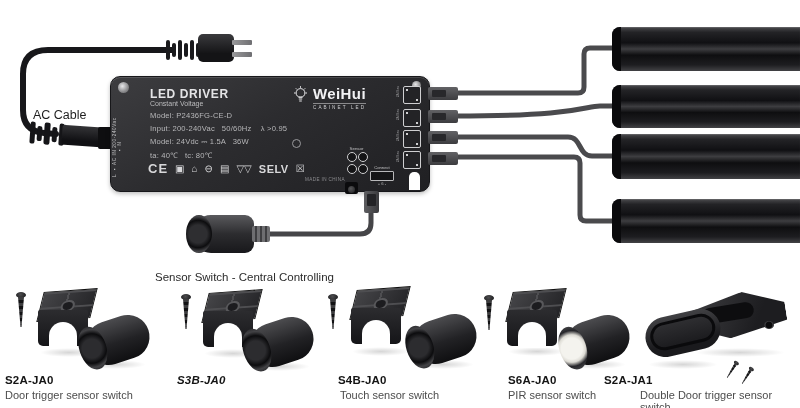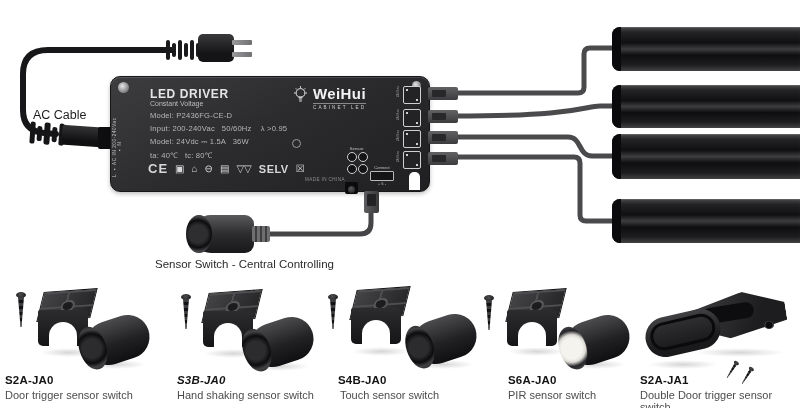--- a/index.html
+++ b/index.html
@@ -67,21 +67,21 @@
   
   .barrel{left:192px;top:215px;width:62px;height:38px;border-radius:19px 9px 9px 19px;
     background:linear-gradient(180deg,#5a5a5d,#2c2c2f 50%,#18181b);}
   .barrel-face{left:186px;top:215px;width:26px;height:38px;border-radius:50%;
     background:radial-gradient(circle at 46% 50%,#2e2e31 38%,#0d0d0f 58%,#454548 74%,#1b1b1e 100%);}
   .barrel-tail{left:252px;top:226px;width:18px;height:16px;background:#6a6a6d;border-radius:2px;
     background:repeating-linear-gradient(90deg,#6e6e71 0 3px,#3e3e41 3px 5px);}
   .sensor-plug{left:364px;top:191px;width:15px;height:22px;border-radius:2px;
     background:linear-gradient(90deg,#5e5e61,#3a3a3d);}
   .sensor-plug::after{content:"";position:absolute;left:3px;top:3px;width:9px;height:12px;background:#232326;border-radius:1px;}
-  .caption{font-size:11.5px;color:#2b2b2b;}
+  .caption{font-size:11.5px;color:#2b2b2b;margin-top:13px;}
   .ac-label{left:33px;top:108px;font-size:12.5px;color:#1e1e1e;}
   
   .pshadow{height:9px;border-radius:50%;background:radial-gradient(ellipse,rgba(0,0,0,.16),rgba(0,0,0,0) 70%);}
   .sc{width:10px;height:36px;}
   .sc .head{position:absolute;left:0;top:0;width:10px;height:6px;border-radius:50%;
     background:radial-gradient(circle at 45% 40%,#4c4c4e,#161618);}
   .sc .shaft{position:absolute;left:2px;top:5px;width:6px;height:30px;
     background:repeating-linear-gradient(180deg,#3c3c3e 0 3px,#121214 3px 6px);
     clip-path:polygon(0 0,100% 0,58% 100%,42% 100%);}
   .bracket{width:58px;height:56px;}
@@ -275,21 +275,20 @@
       <div class="shaft"></div>
     </div>
   <div class="abs bracket" style="left:203px;top:291px;">
       <div class="top"></div>
       <div class="front"></div>
     </div>
   <div class="abs cyl" style="left:250px;top:320px;transform:rotate(-18deg);">
       <div class="face"></div>
     </div>
   <div class="abs kit-model" style="left:177px;top:374px;font-style:italic;">S3B-JA0</div>
-  <div class="abs kit-desc" style="left:177px;top:389px;">Hand shaking sensor switch</div>
 
   <div class="abs pshadow" style="left:352px;top:347px;width:58px;"></div>
   <div class="abs pshadow" style="left:412px;top:360px;width:62px;"></div>
   <div class="abs sc" style="left:328px;top:294px;">
       <div class="head"></div>
       <div class="shaft"></div>
     </div>
   <div class="abs bracket" style="left:351px;top:288px;">
       <div class="top"></div>
       <div class="front"></div>
@@ -325,16 +324,16 @@
   </div>
   <div class="abs sleeve" style="left:645px;top:313px;transform:rotate(-13deg);"></div>
   <div class="abs sc" style="left:727px;top:352px;transform:rotate(32deg) scale(.55);">
       <div class="head"></div>
       <div class="shaft"></div>
     </div>
   <div class="abs sc" style="left:742px;top:358px;transform:rotate(32deg) scale(.55);">
       <div class="head"></div>
       <div class="shaft"></div>
     </div>
-  <div class="abs kit-model" style="left:640px;top:374px;text-align:center;">S2A-JA1</div>
+  <div class="abs kit-model" style="left:604px;top:374px;text-align:center;">S2A-JA1</div>
   <div class="abs kit-desc" style="left:640px;top:389px;">Double Door trigger sensor switch</div>
 
 </div>
 
 </body></html>

